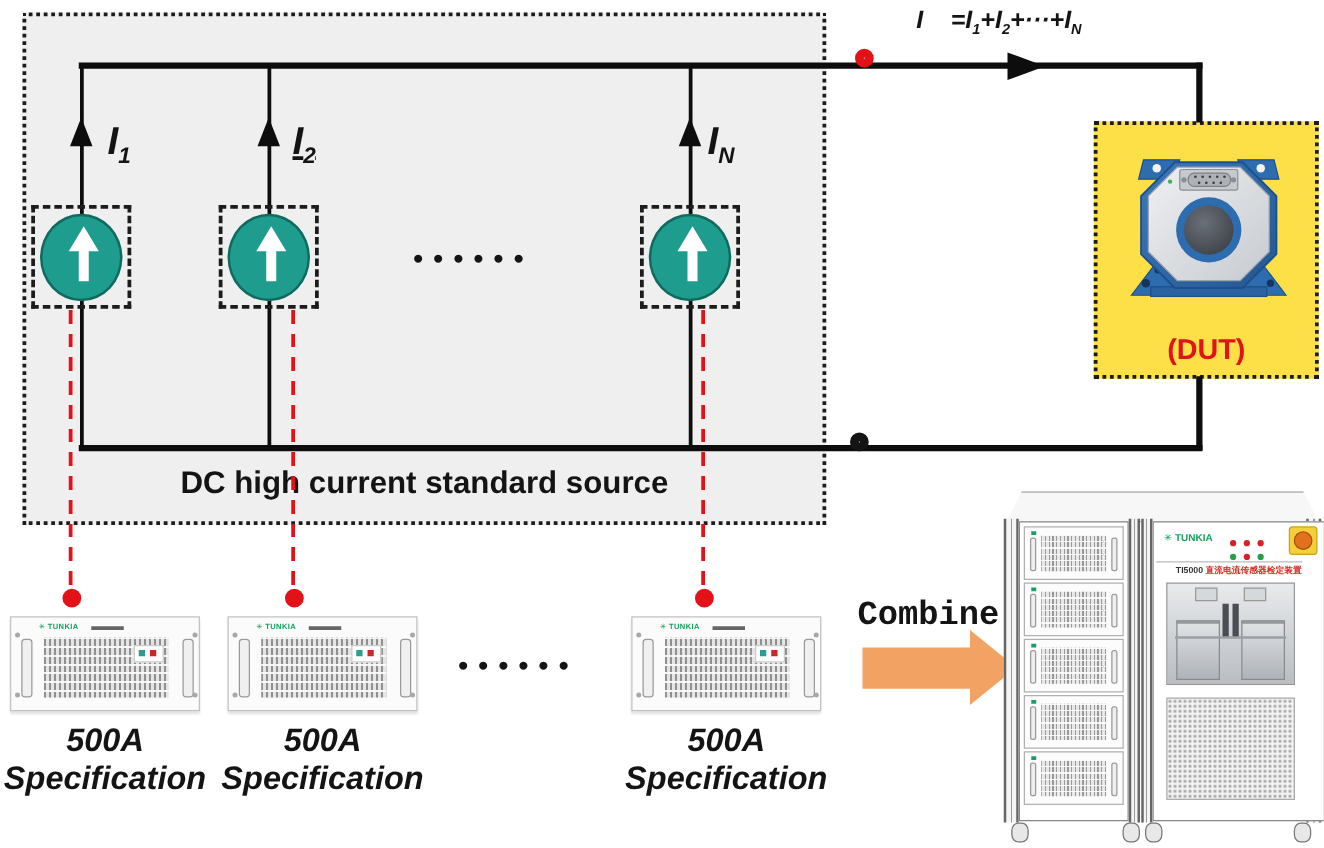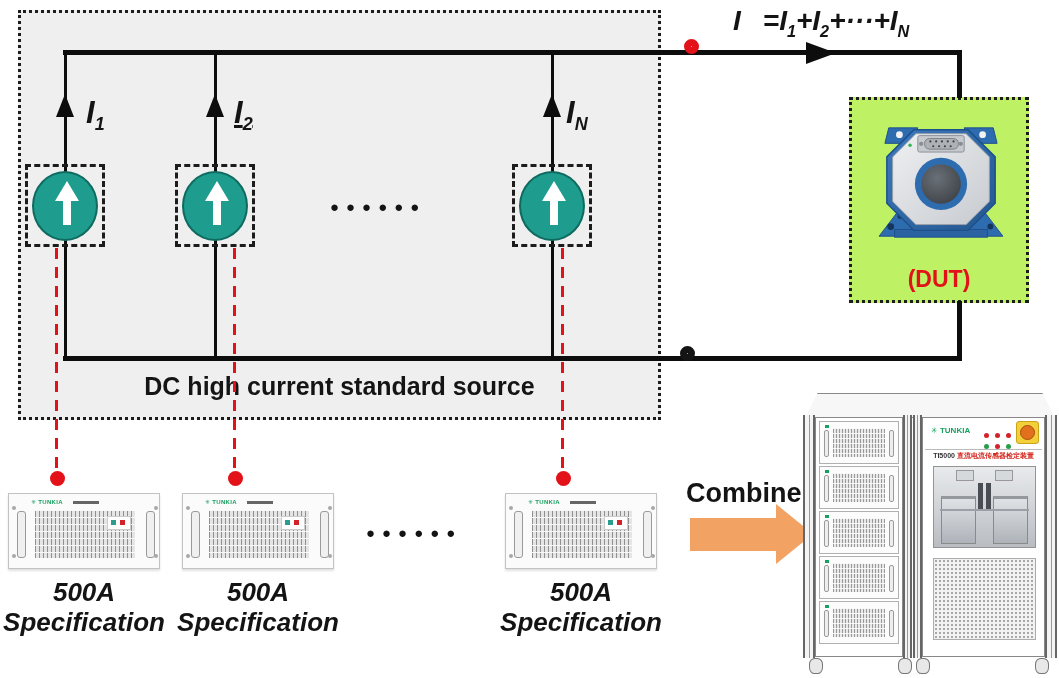--- a/index.html
+++ b/index.html
@@ -17,21 +17,21 @@
   .terminal.pos{border:7px solid #e21218;background:#d9d9d9;}
   .terminal.neg{border:7px solid #141414;background:#c9c9c9;}
   
   .src-dash{border:3px dashed #1c1c1c;background:transparent;}
   .src-circle{width:66px;height:70px;border-radius:50%;background:#1e9c8e;border:2px solid #0f6b60;}
   .src-arrow-stem{position:absolute;left:29px;top:24px;width:8px;height:28px;background:#ffffff;}
   .src-arrow-head{position:absolute;left:21px;top:8px;width:0;height:0;border-left:12px solid transparent;border-right:12px solid transparent;border-bottom:20px solid #ffffff;}
   
   .blabel{font-size:31px;font-weight:bold;font-style:italic;}
   .blabel sub,.formula sub{font-size:0.58em;}
-  .formula{font-size:28px;font-weight:bold;font-style:italic;white-space:nowrap;}
+  .formula{font-size:20px;font-weight:bold;font-style:italic;white-space:nowrap;}
   .formula .feq{margin-left:22px;}
   .box-caption{font-size:25px;font-weight:bold;text-align:center;}
   .dots{font-size:15px;letter-spacing:7px;font-weight:bold;color:#141414;white-space:nowrap;}
   .dut-caption{color:#e21218;font-size:23px;font-weight:bold;text-align:center;width:100%;}
   .combine-label{font-size:27px;font-weight:bold;}
   .rack-caption{width:220px;text-align:center;font-size:26px;font-weight:bold;font-style:italic;line-height:30px;}
   
   .red-dash{width:3px;background:repeating-linear-gradient(180deg,#e21218 0 11px,transparent 11px 19px);}
   .red-dot{width:15px;height:15px;border-radius:50%;background:#e21218;}
   
@@ -73,21 +73,21 @@
   .cab-grille{position:absolute;left:10px;top:140px;width:101px;height:80px;background-color:#f2f2f2;border:1px solid #ababab;
       background-image:radial-gradient(#a8a8a8 1px,transparent 1.3px);background-size:4px 4px;}
   .caster{position:absolute;width:12px;height:14px;background:#e8e8e8;border:1.5px solid #777;border-radius:40%;}
 </style>
 </head>
 <body>
 
 <div class="abs dotted-box" style="left:18px;top:10px;width:643px;height:410px;"></div>
 <div class="abs box-caption" style="left:18px;top:372px;width:643px;">DC high current standard source</div>
 
-<div class="abs dotted-box" style="left:849px;top:97px;width:180px;height:206px;background:#bef264;">
+<div class="abs dotted-box" style="left:875px;top:97px;width:180px;height:206px;background:#fde047;">
   <svg class="abs" style="left:23px;top:24px;" width="132" height="118" viewBox="0 0 132 122">
     <defs>
       <linearGradient id="sg" x1="0" y1="0" x2="1" y2="1">
         <stop offset="0" stop-color="#eef0f2"></stop>
           <stop offset="1" stop-color="#c7cacf"></stop>
       </linearGradient>
       <linearGradient id="bg" x1="0" y1="0" x2="1" y2="1">
         <stop offset="0" stop-color="#3b79bd"></stop>
           <stop offset="1" stop-color="#24578f"></stop>
       </linearGradient>
@@ -235,21 +235,21 @@
   <div>500A</div>
     <div>Specification</div>
 </div>
 <div class="abs rack-caption" style="left:471px;top:577px;">
   <div>500A</div>
     <div>Specification</div>
 </div>
 
 <div class="abs dots" style="left:366px;top:524px;">●●●●●●</div>
 
-<div class="abs combine-label" style="left:686px;top:478px;">Combine</div>
+<div class="abs combine-label" style="left:686px;top:478px;font-family:Liberation Mono, monospace;">Combine</div>
 <div class="abs oarrow-body" style="left:690px;top:518px;width:86px;height:33px;"></div>
 <div class="abs oarrow-head" style="left:776px;top:504px;"></div>
 
 <div class="abs" style="left:803px;top:393px;width:254px;height:282px;">
   <div class="abs cab-top" style="left:2px;top:0;width:250px;height:25px;"></div>
   <div class="abs cab-post" style="left:0;top:22px;width:12px;height:243px;"></div>
   <div class="abs cab-post" style="left:100px;top:22px;width:9px;height:243px;"></div>
   <div class="abs cab-post" style="left:110px;top:22px;width:9px;height:243px;"></div>
   <div class="abs cab-post" style="left:242px;top:22px;width:12px;height:243px;"></div>
 
@@ -279,21 +279,21 @@
         <div class="mhandle" style="right:4px;"></div>
       </div>
     <div class="cab-module">
         <div class="mlogo"></div>
         <div class="mgrille"></div>
         <div class="mhandle" style="left:4px;"></div>
         <div class="mhandle" style="right:4px;"></div>
       </div>
   </div>
 
-  <div class="abs cab-body" style="left:119px;top:24px;width:123px;height:240px;">
+  <div class="abs cab-body" style="left:119px;top:24px;width:138px;height:240px;">
     <div class="abs" style="left:8px;top:8px;font-size:8px;font-weight:bold;color:#17a05e;"><span>✳</span> <span>TUNKIA</span></div>
     <div class="abs" style="left:58px;top:6px;white-space:nowrap;">
       <span class="light" style="background:#d3222a;"></span><span class="light" style="background:#d3222a;"></span><span class="light" style="background:#d3222a;"></span>
     </div>
     <div class="abs" style="left:58px;top:17px;white-space:nowrap;">
       <span class="light" style="background:#2a9d4a;"></span><span class="light" style="background:#d3222a;"></span><span class="light" style="background:#2a9d4a;"></span>
     </div>
     <div class="estop">
         <div class="btn"></div>
       </div>

